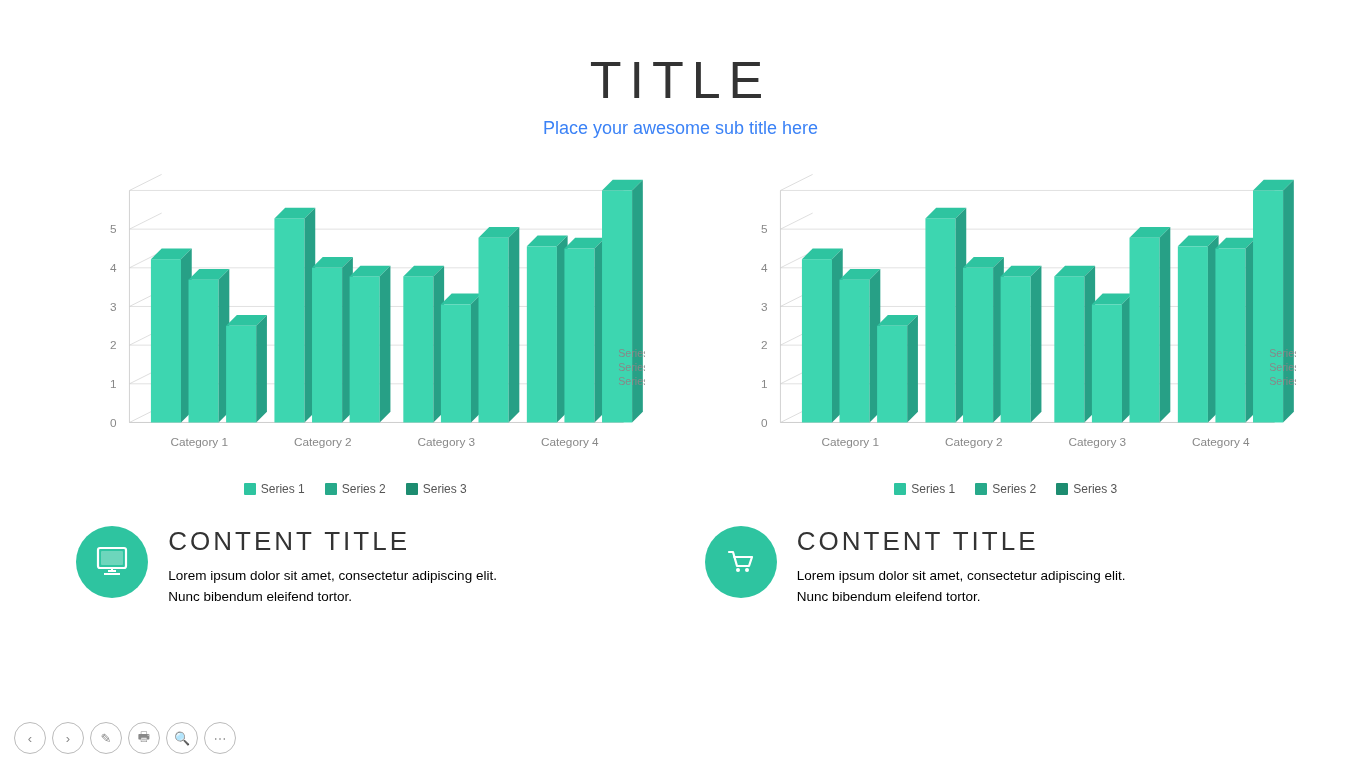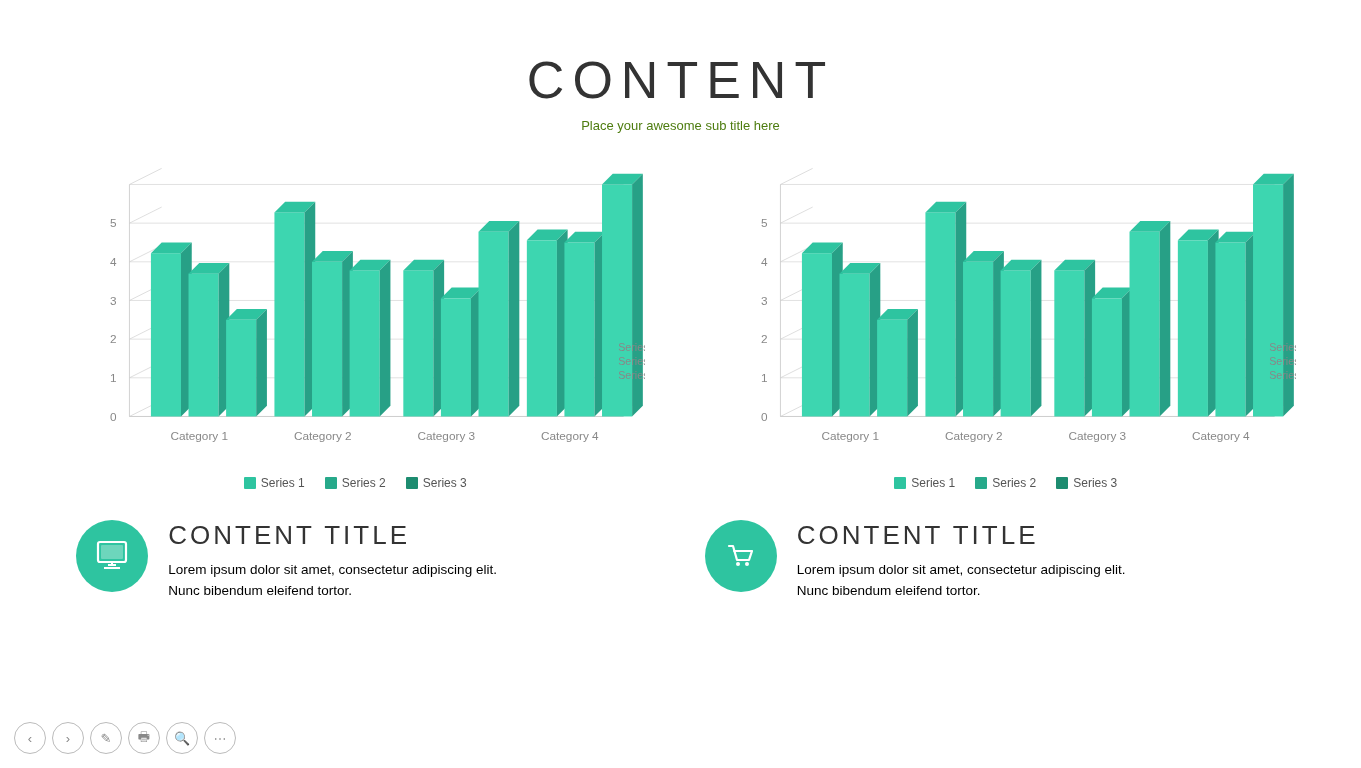--- a/index.html
+++ b/index.html
@@ -25,22 +25,22 @@
       padding-bottom: 10px;
     }
     .header-title {
       font-size: 52px;
       font-weight: 300;
       letter-spacing: 8px;
       color: #333;
       font-family: 'Segoe UI', Arial, sans-serif;
     }
     .header-subtitle {
-      font-size: 13px;
-      color: #4d7c0f;
+      font-size: 18px;
+      color: #3b82f6;
       margin-top: 8px;
       font-weight: 300;
     }
 
     
     .charts-row {
       display: flex;
       justify-content: space-around;
       align-items: flex-start;
       padding: 20px 40px 0 40px;
@@ -145,21 +145,21 @@
       color: #888;
       font-size: 13px;
     }
   </style>
 </head>
 <body>
 
 <div class="page-wrapper">
 
   <div class="header">
-    <h1 class="header-title">CONTENT</h1>
+    <h1 class="header-title">TITLE</h1>
     <p class="header-subtitle">Place your awesome sub title here</p>
   </div>
 
   <div class="charts-row">
 
     <div class="chart-container">
       <div class="chart-svg-wrapper">
         <svg viewBox="0 0 540 280" xmlns="http://www.w3.org/2000/svg">
 
           <line x1="60" y1="20" x2="520" y2="20" stroke="#ddd" stroke-width="0.8"></line>

